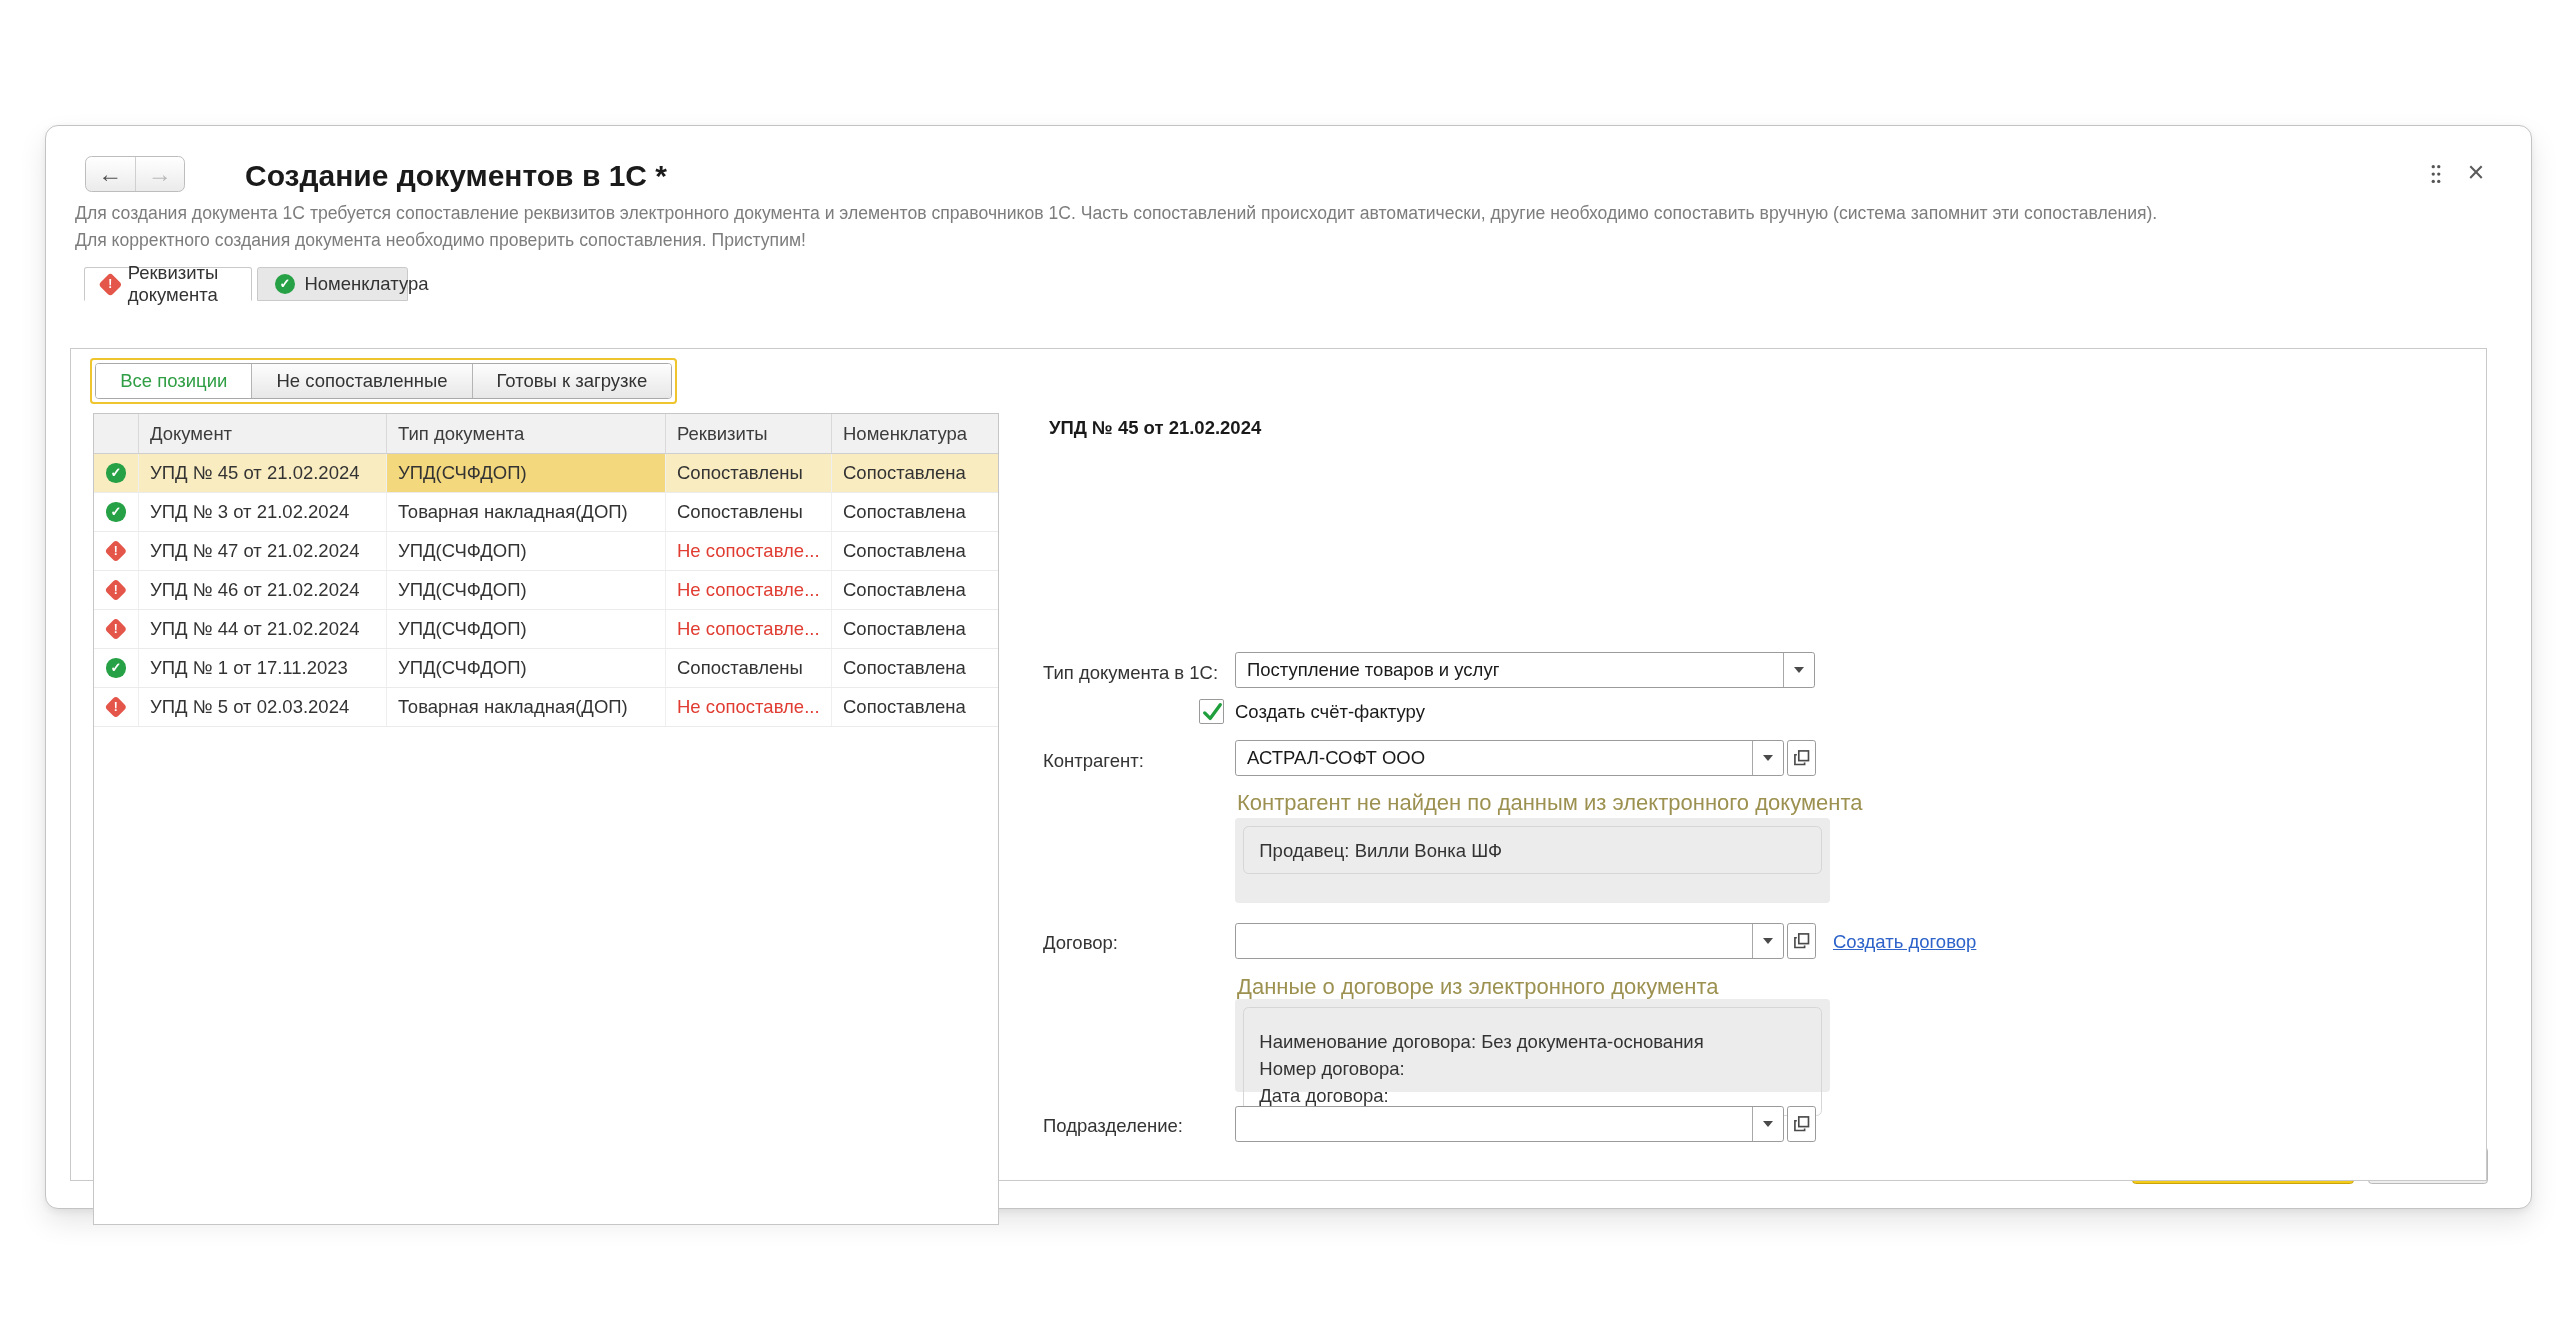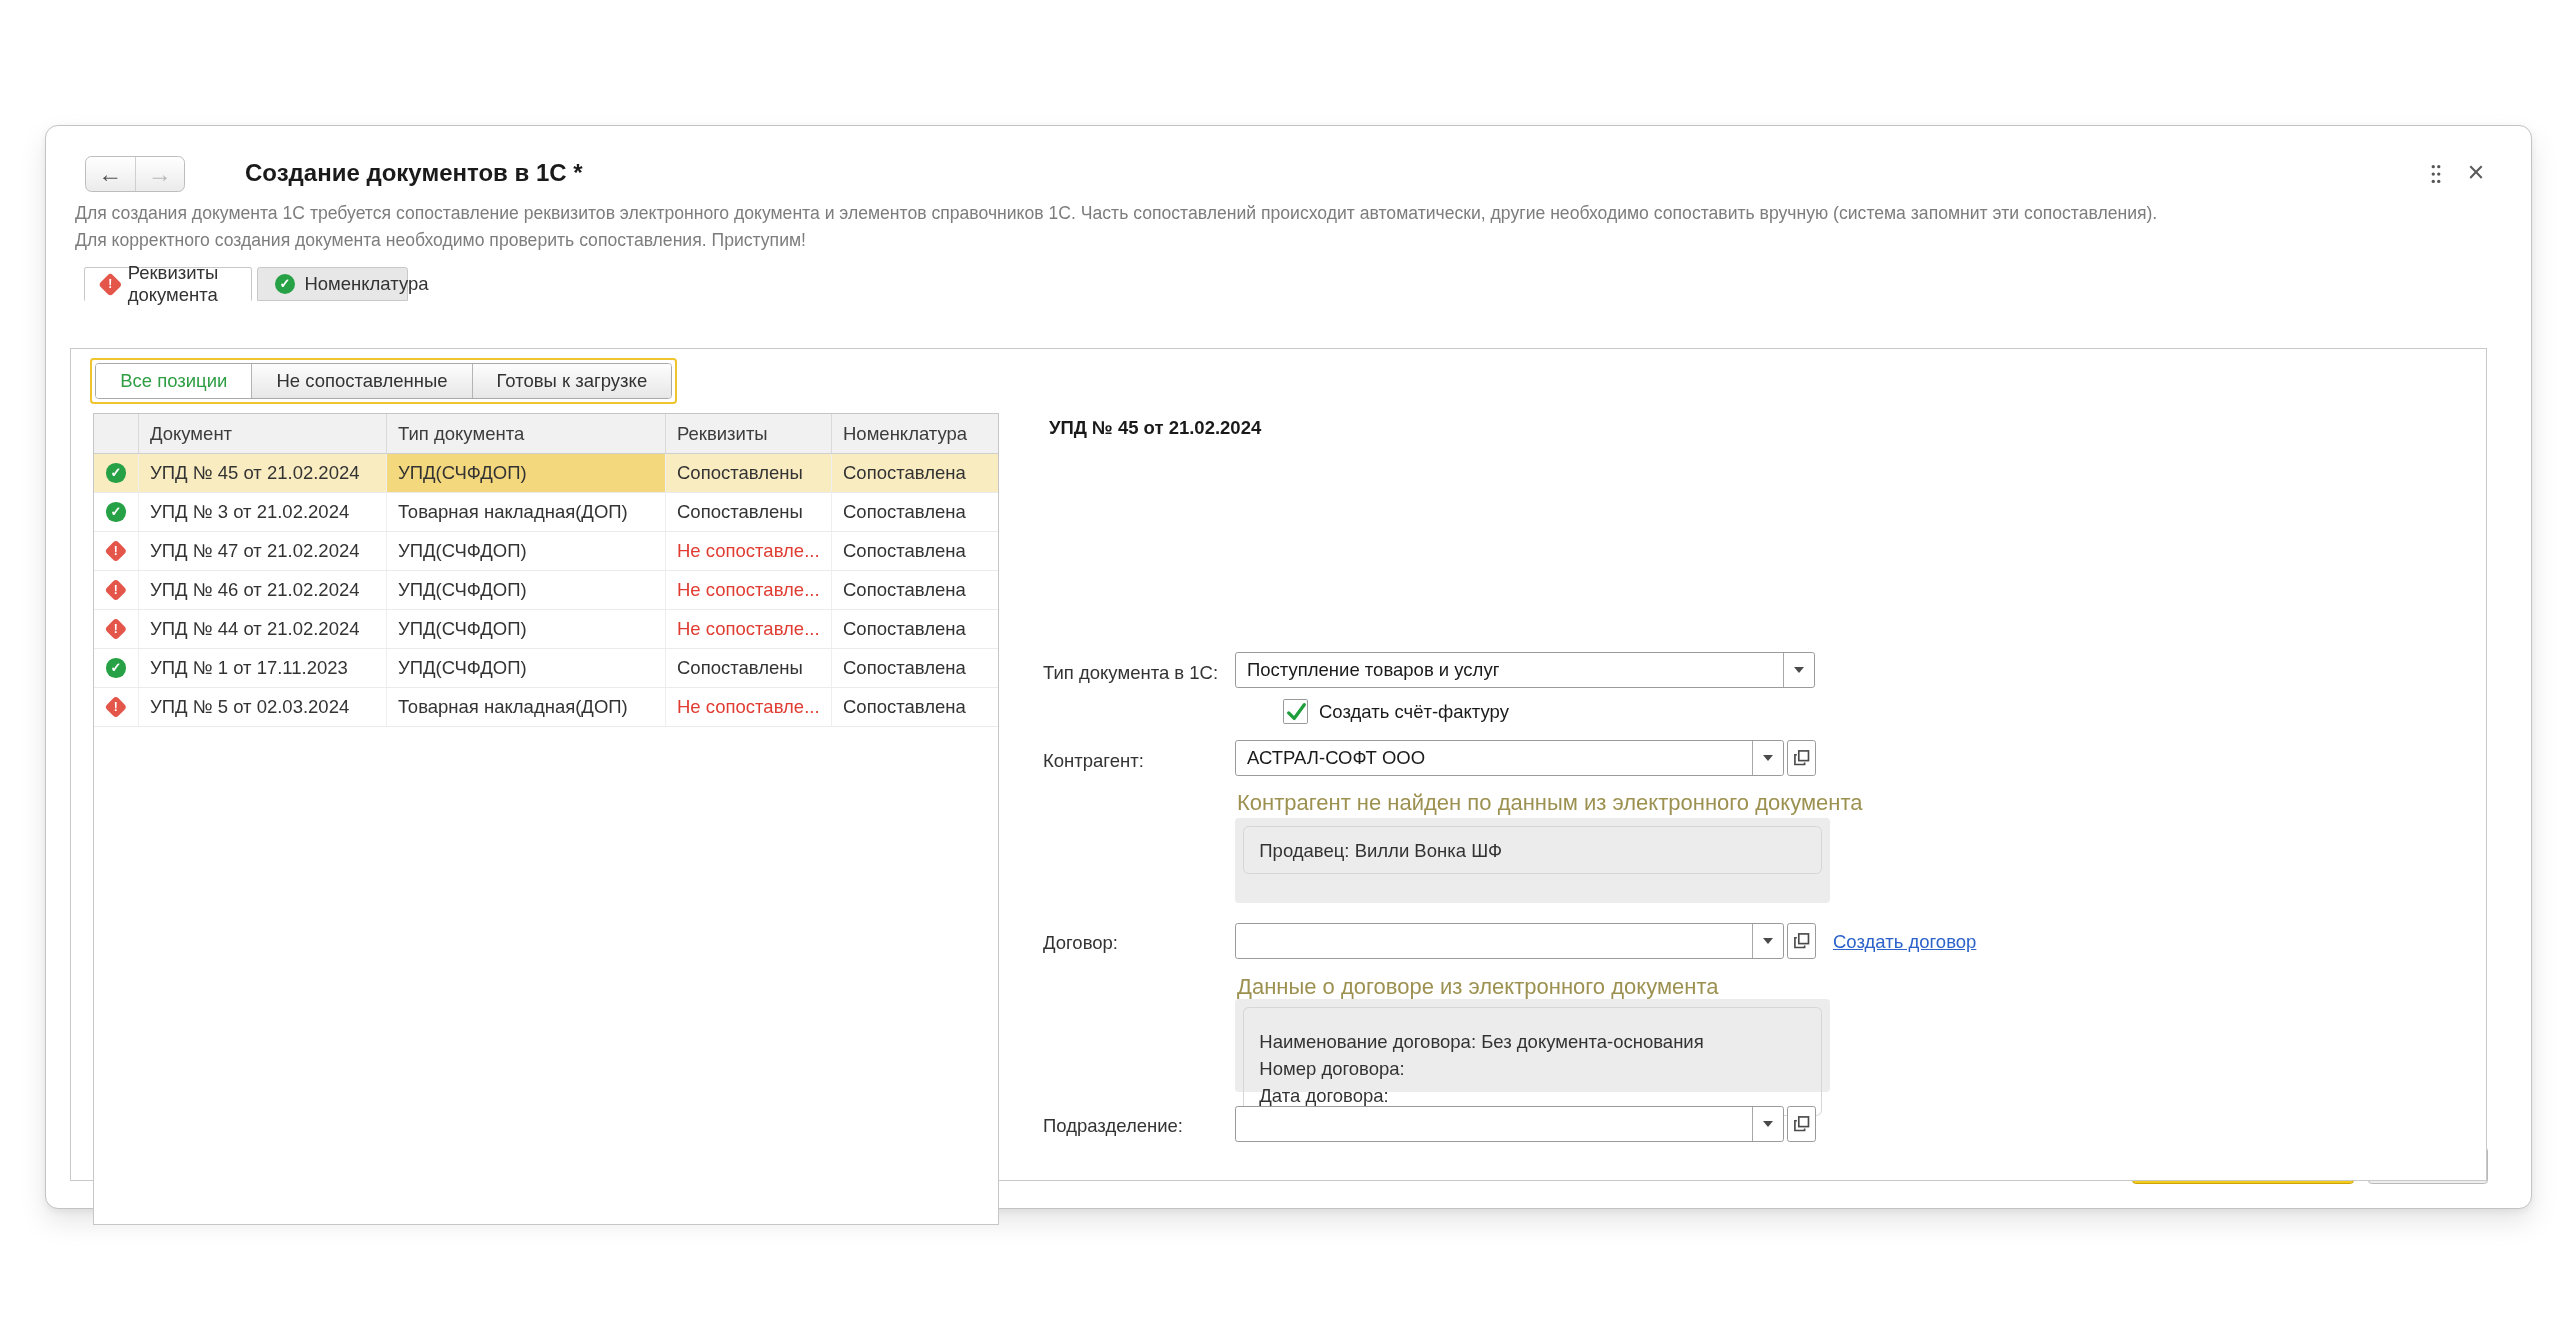--- a/index.html
+++ b/index.html
@@ -13,21 +13,21 @@
             box-shadow:0 13px 28px rgba(0,0,0,.10), 0 2.8px 7.4px rgba(0,0,0,.06); }
 
   
   .navgroup { position:absolute; left:39px; top:30px; width:100px; height:36px; display:flex;
               border:0.9px solid #bdbdbd; border-radius:6.5px;
               background:linear-gradient(#ffffff,#ebebeb); overflow:hidden; }
   .navbtn { flex:1; display:flex; align-items:center; justify-content:center;
             font-size:24px; line-height:1; cursor:pointer; }
   .navbtn.back { color:#4f4f4f; border-right:0.9px solid #cfcfcf; }
   .navbtn.fwd  { color:#b8b8b8; }
-  .win-title { position:absolute; left:199px; top:33px; font-size:24px; font-weight:bold; color:#1a1a1a; white-space:nowrap; }
+  .win-title { position:absolute; left:199px; top:33px; font-size:30px; font-weight:bold; color:#1a1a1a; white-space:nowrap; }
   .more-btn { position:absolute; left:2378px; top:35px; width:24px; height:26px;
               display:flex; align-items:center; justify-content:center; cursor:pointer; }
   .close-btn { position:absolute; left:2415px; top:31px; width:30px; height:30px;
                display:flex; align-items:center; justify-content:center;
                font-size:29px; font-weight:300; color:#5b5b5b; cursor:pointer; }
 
   .desc { position:absolute; left:29px; top:74px; font-size:17.6px; color:#7d7d7d; line-height:27px; white-space:nowrap; }
 
   
   .tabs { position:absolute; left:0; top:141px; height:34px; width:100%; }
@@ -77,21 +77,21 @@
   .dlabel { position:absolute; left:972px; font-size:18.5px; color:#333; white-space:nowrap; }
 
   .combo { position:absolute; left:1164px; height:36px; background:#fff;
            border:0.9px solid #9b9b9b; border-radius:2.8px; display:flex; }
   .combo .val { flex:1; display:flex; align-items:center; padding:0 11px; font-size:18.5px; color:#1a1a1a; white-space:nowrap; overflow:hidden; }
   .combo .dd { width:31px; border-left:0.9px solid #a8a8a8; display:flex; align-items:center; justify-content:center; cursor:pointer; }
   .tri { width:0; height:0; border-left:5.6px solid transparent; border-right:5.6px solid transparent; border-top:6.5px solid #4a4a4a; }
   .openbtn { position:absolute; left:1716px; width:29px; height:36px; background:#fff;
              border:0.9px solid #9b9b9b; border-radius:2.8px; display:flex; align-items:center; justify-content:center; cursor:pointer; }
 
-  .checkrow { position:absolute; left:1212px; top:350px; display:flex; align-items:center; gap:11px; cursor:pointer; }
+  .checkrow { position:absolute; left:1128px; top:350px; display:flex; align-items:center; gap:11px; cursor:pointer; }
   .checkbox { width:25px; height:25px; background:#fff; border:1.4px solid #9a9a9a; border-radius:1.9px;
               display:flex; align-items:center; justify-content:center; }
   .checkrow .lbl { font-size:18.5px; color:#1a1a1a; }
 
   .hint { position:absolute; left:1166px; font-size:22px; color:#9c9150; white-space:nowrap; }
 
   .infobox { position:absolute; left:1164px; width:595px; background:#ececec; border-radius:3.7px; }
   .infobox .inner { margin:8.3px; border:0.9px solid #d6d6d6; border-radius:5.6px; padding:9.3px 15px;
                     font-size:18.5px; color:#333; line-height:27px; }
 

